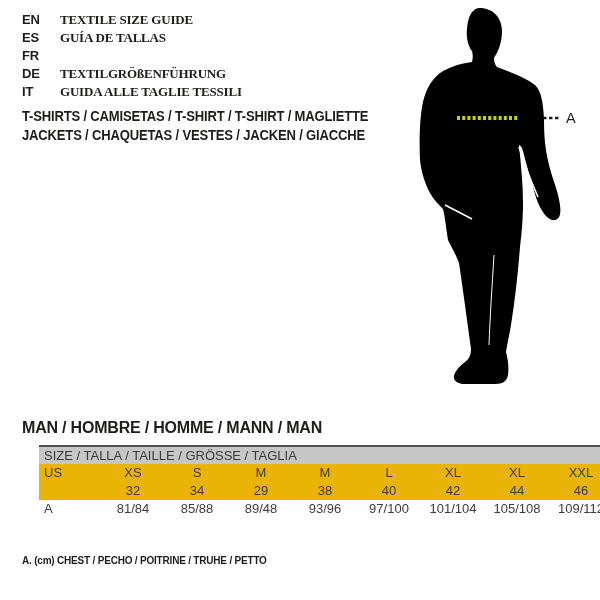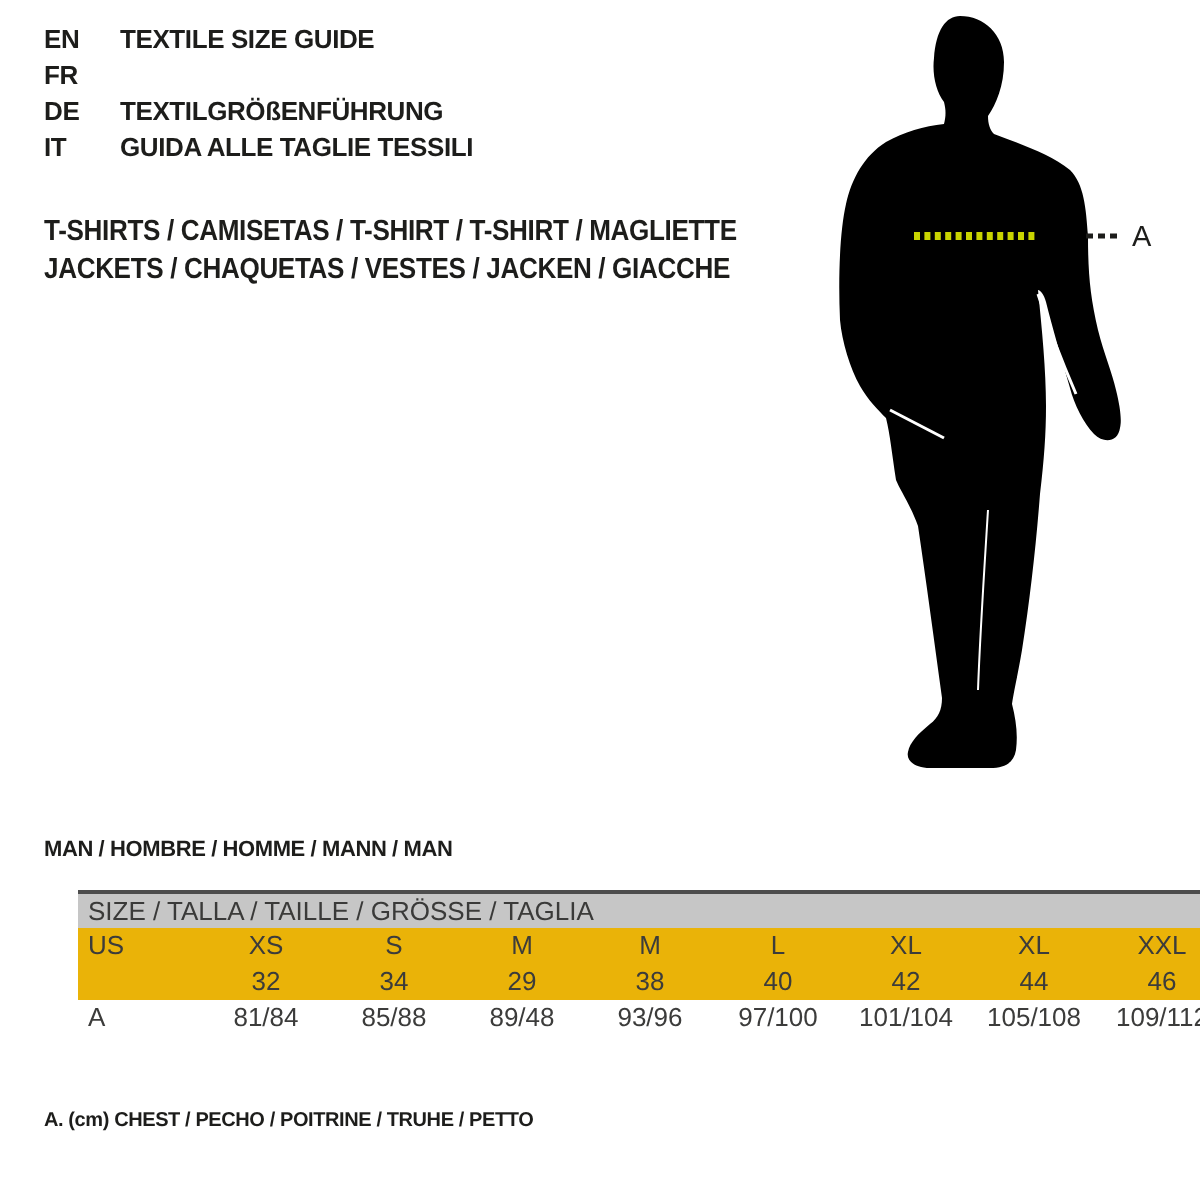--- a/index.html
+++ b/index.html
@@ -16,20 +16,21 @@
   
   .lang-list { left: 22px; top: 11px; }
   .lang-row { display: flex; height: 18px; line-height: 18px; }
   .lang-code {
     width: 38px; font-weight: bold; font-size: 13px;
     letter-spacing: -0.2px;
   }
   .lang-label {
     font-weight: bold; font-size: 13px; letter-spacing: -0.2px;
     white-space: nowrap;
+    font-family: Liberation Serif, serif;
   }
 
   
   .categories { left: 22px; top: 107px; }
   .category-line {
     font-weight: bold; font-size: 14.5px; line-height: 19px;
     letter-spacing: -0.2px; white-space: nowrap;
     transform: scaleX(0.9); transform-origin: 0 0;
   }
 
@@ -37,21 +38,21 @@
   .figure { left: 405px; top: 5px; width: 175px; height: 390px; }
   .figure svg { display: block; }
   .figure text {
     font-family: "Liberation Sans", "DejaVu Sans", sans-serif;
     font-size: 14.5px; fill: #1d1d1b;
   }
 
   
   .section-title {
     left: 22px; top: 419px;
-    font-weight: bold; font-size: 11px; letter-spacing: -0.2px;
+    font-weight: bold; font-size: 16px; letter-spacing: -0.2px;
     white-space: nowrap;
   }
 
   
   .table-wrap { left: 26px; top: 445px; width: 574px; margin-left: 13px; }
   table.size-table {
     border-collapse: collapse; table-layout: fixed;
     width: 574px;
     border-top: 2px solid #4d4d4d;
     font-size: 13px; color: #3c3c3b;
@@ -74,20 +75,24 @@
     white-space: nowrap;
   }
 </style>
 </head>
 <body>
 
 <div class="abs lang-list">
     <div class="lang-row">
       <span class="lang-code">EN</span>
       <span class="lang-label">TEXTILE SIZE GUIDE</span>
+    </div>
+    <div class="lang-row">
+      <span class="lang-code">ES</span>
+      <span class="lang-label">GUÍA DE TALLAS</span>
     </div>
     <div class="lang-row">
       <span class="lang-code">FR</span>
     </div>
     <div class="lang-row">
       <span class="lang-code">DE</span>
       <span class="lang-label">TEXTILGRÖßENFÜHRUNG</span>
     </div>
     <div class="lang-row">
       <span class="lang-code">IT</span>

